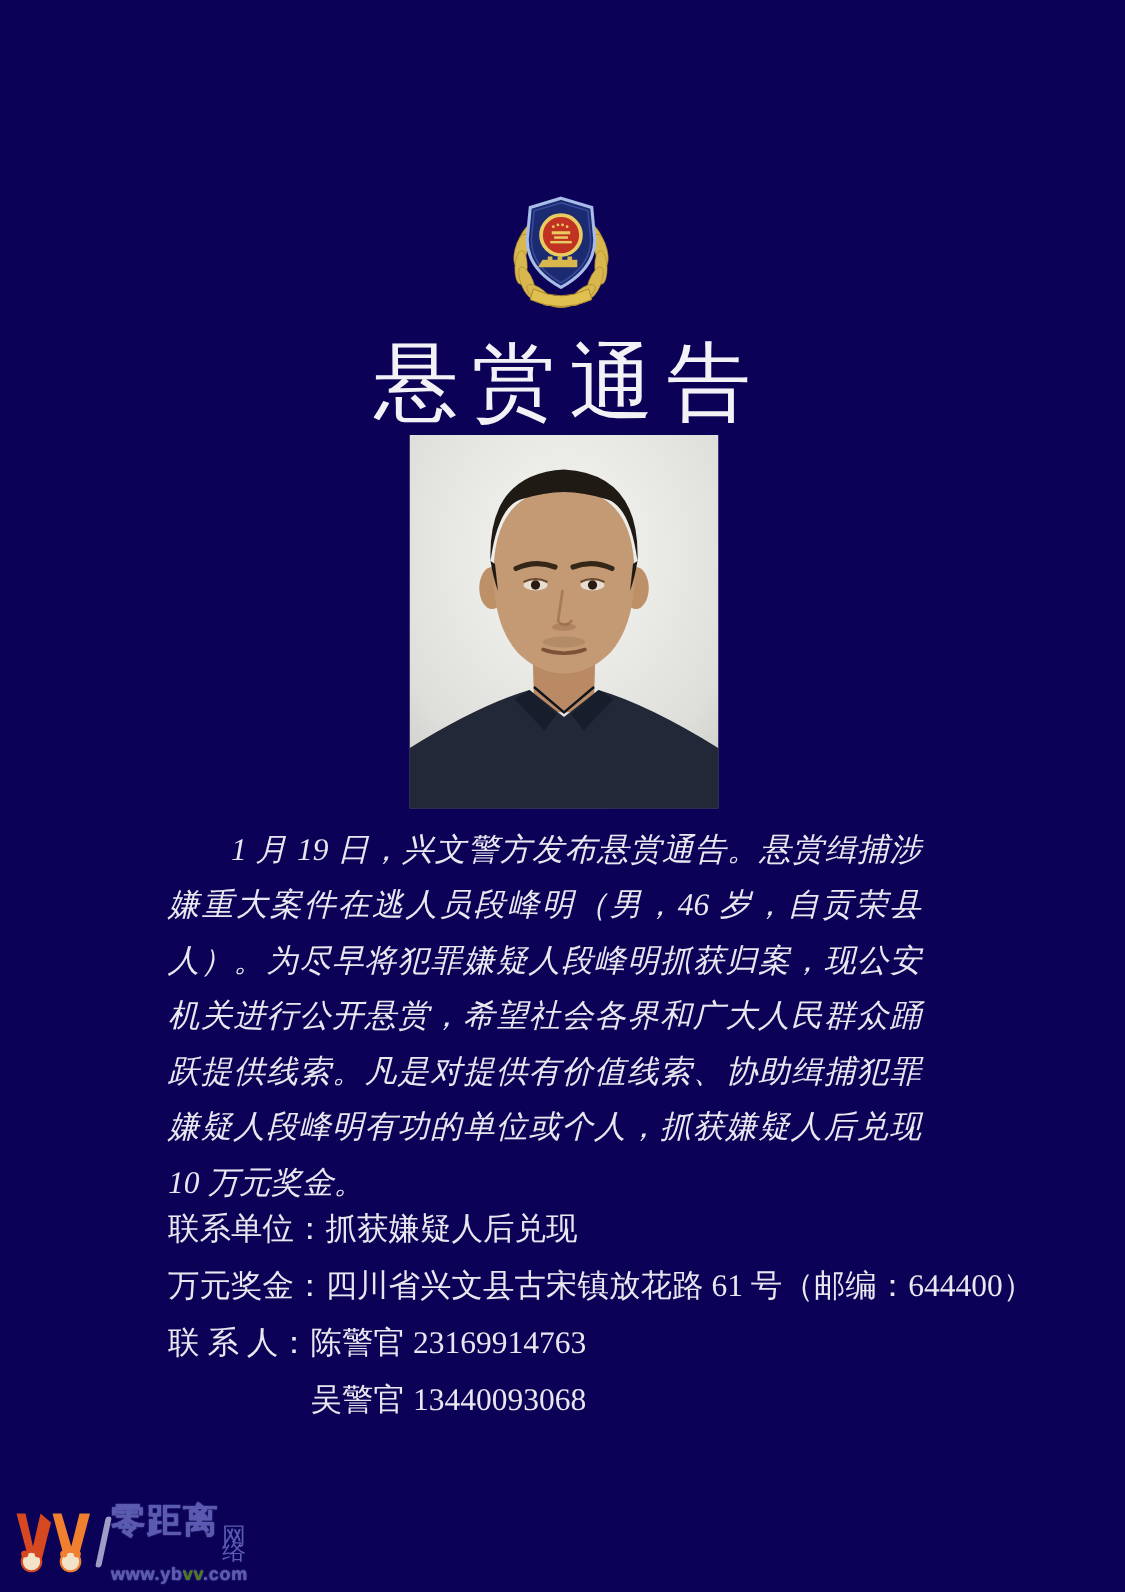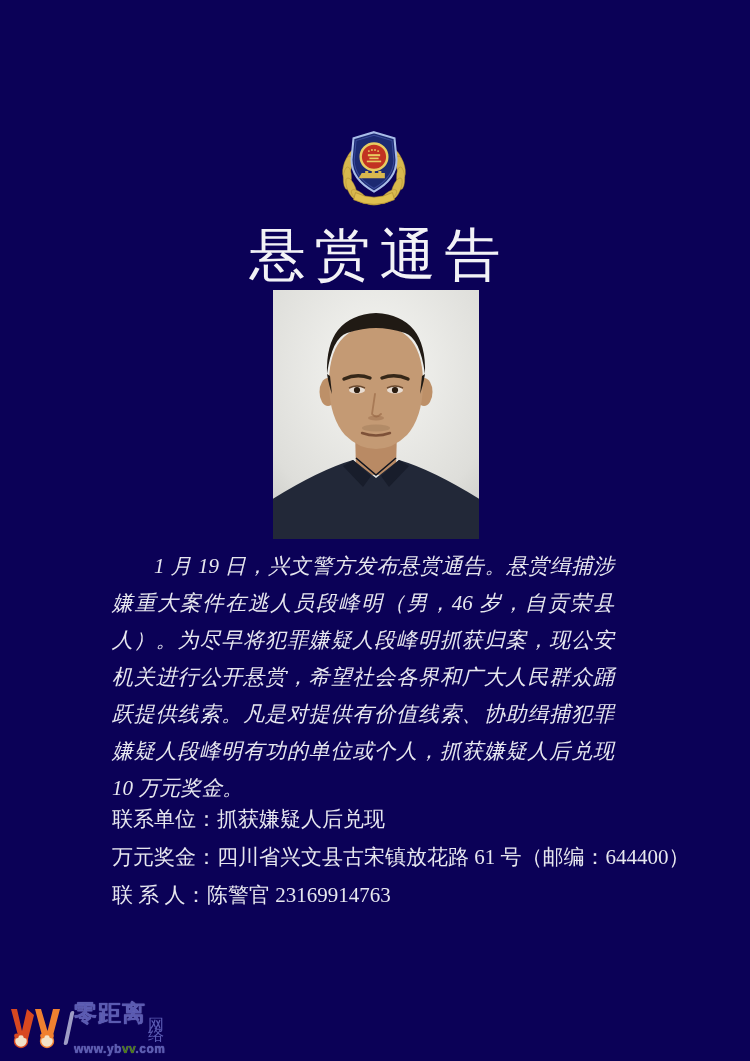--- a/index.html
+++ b/index.html
@@ -137,20 +137,23 @@
   <div class="contacts">
     <div class="contact-line">
       <span class="lbl">联系单位：</span><span class="val">抓获嫌疑人后兑现</span>
     </div>
     <div class="contact-line">
       <span class="lbl">万元奖金：</span><span class="val">四川省兴文县古宋镇放花路 61 号（邮编：644400）</span>
     </div>
     <div class="contact-line">
       <span class="lbl">联 系 人：</span><span class="val">陈警官 23169914763</span>
     </div>
+    <div class="contact-line cont">
+      <span class="lbl"></span><span class="val">吴警官 13440093068</span>
+    </div>
   </div>
 
   <div class="watermark">
     <svg class="wm-logo" viewBox="0 0 56 50" xmlns="http://www.w3.org/2000/svg" aria-hidden="true">
       <path d="M3,6 L12,40 L19,40 L26,12 L19,6 L14,28 L9,6 Z" fill="#d84820"></path>
       <circle cx="13" cy="38" r="6.5" fill="#f2e2c8" stroke="#d84820" stroke-width="1.4"></circle>
       <circle cx="8.5" cy="33" r="2.4" fill="#d84820"></circle>
       <circle cx="17.5" cy="33" r="2.4" fill="#d84820"></circle>
       <path d="M27,6 L36,40 L43,40 L52,6 L45,6 L39.5,28 L33,6 Z" fill="#f08030"></path>
       <circle cx="39" cy="38" r="6.5" fill="#f2e2c8" stroke="#f08030" stroke-width="1.4"></circle>

